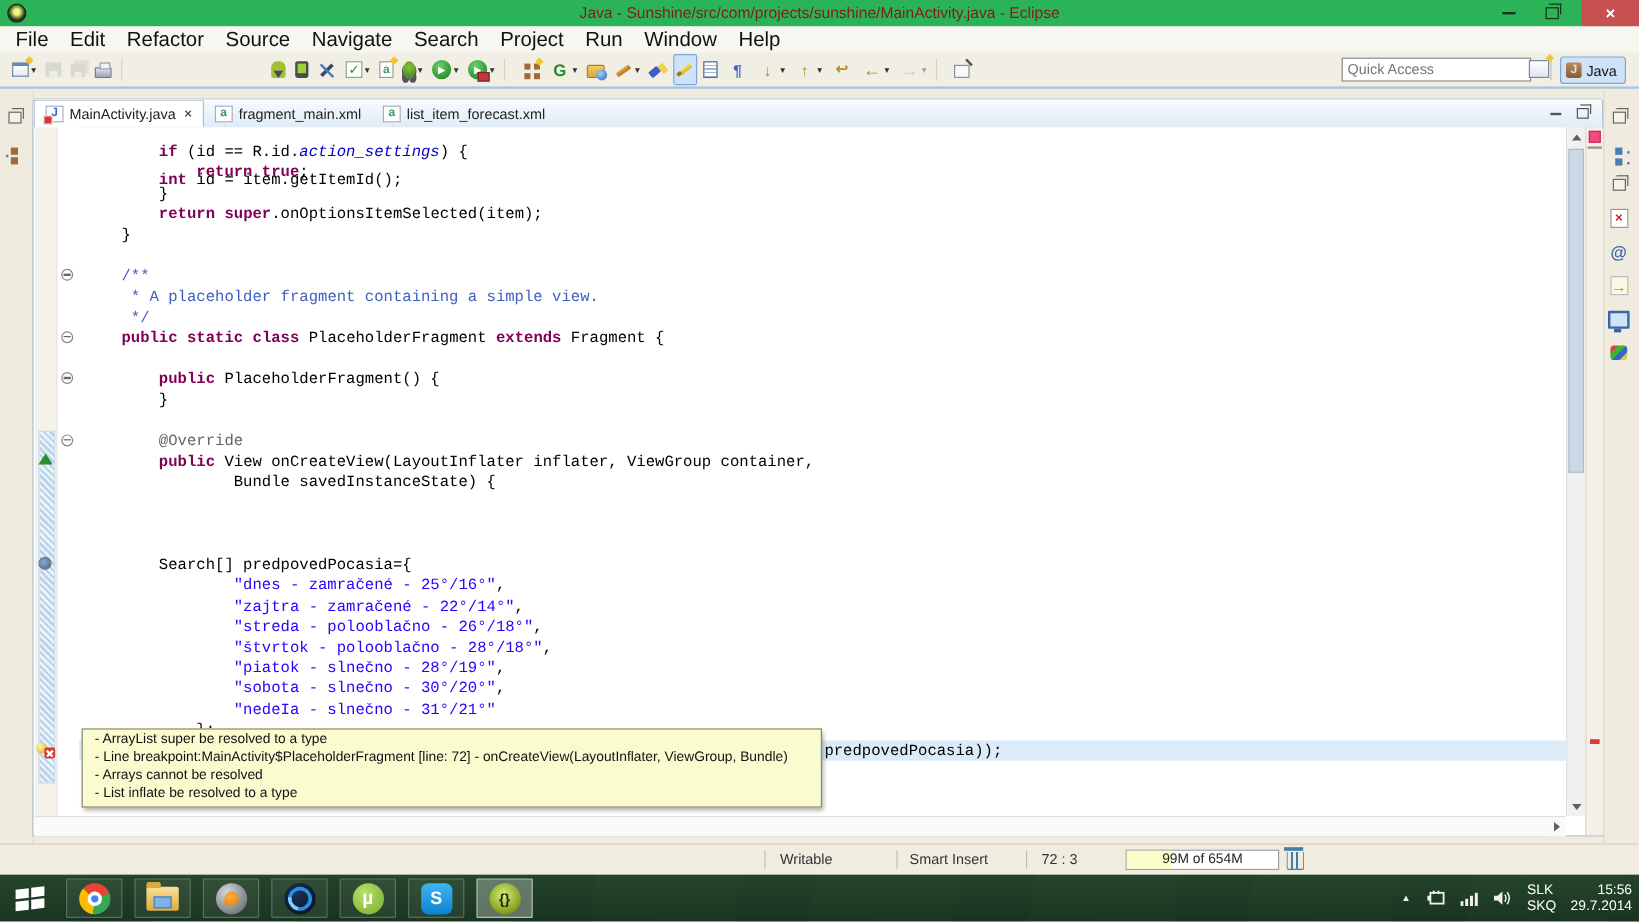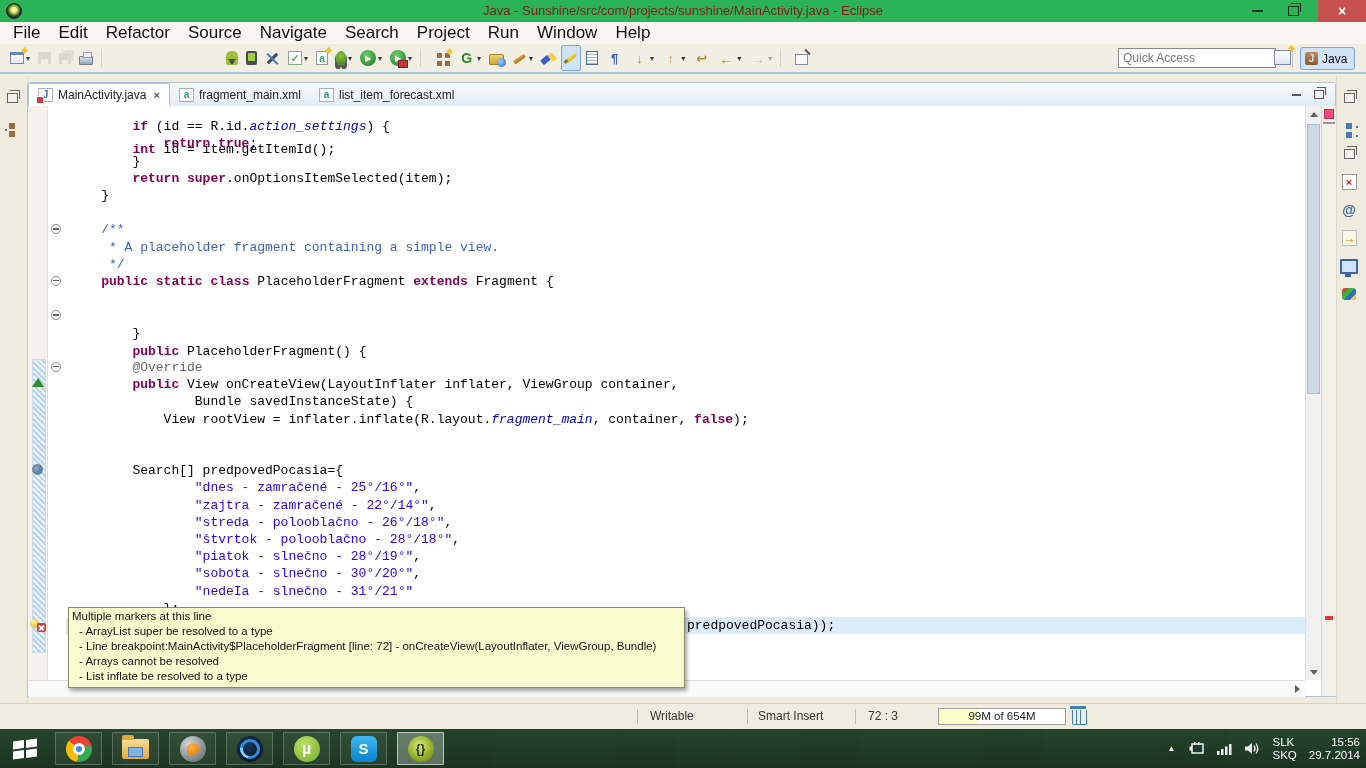--- a/index.html
+++ b/index.html
@@ -430,27 +430,26 @@
         <div class="cl" style="top: 29.4px;"><span class="cltext" style="padding-left: 93.6px; display: inline-block;"><span class="sg-k">return</span><span class="sg-p"> </span><span class="sg-k">true</span><span class="sg-p">;</span></span></div>
         <div class="cl" style="top: 46.6px;"><span class="cltext" style="padding-left: 62.4px; display: inline-block;"><span class="sg-p">}</span></span></div>
         <div class="cl" style="top: 63.8px;"><span class="cltext" style="padding-left: 62.4px; display: inline-block;"><span class="sg-k">return</span><span class="sg-p"> </span><span class="sg-k">super</span><span class="sg-p">.onOptionsItemSelected(item);</span></span></div>
         <div class="cl" style="top: 81px;"><span class="cltext" style="padding-left: 31.2px; display: inline-block;"><span class="sg-p">}</span></span></div>
         <div class="cl" style="top: 98.2px;"><span class="cltext" style="padding-left: 0px; display: inline-block;"></span></div>
         <div class="cl" style="top: 115.4px;"><span class="cltext" style="padding-left: 31.2px; display: inline-block;"><span class="sg-c">/**</span></span></div>
         <div class="cl" style="top: 132.6px;"><span class="cltext" style="padding-left: 31.2px; display: inline-block;"><span class="sg-c"> * A placeholder fragment containing a simple view.</span></span></div>
         <div class="cl" style="top: 149.8px;"><span class="cltext" style="padding-left: 31.2px; display: inline-block;"><span class="sg-c"> */</span></span></div>
         <div class="cl" style="top: 167px;"><span class="cltext" style="padding-left: 31.2px; display: inline-block;"><span class="sg-k">public</span><span class="sg-p"> </span><span class="sg-k">static</span><span class="sg-p"> </span><span class="sg-k">class</span><span class="sg-p"> PlaceholderFragment </span><span class="sg-k">extends</span><span class="sg-p"> Fragment {</span></span></div>
         <div class="cl" style="top: 184.2px;"><span class="cltext" style="padding-left: 0px; display: inline-block;"></span></div>
-        <div class="cl" style="top: 201.4px; margin-top: 36px;"><span class="cltext" style="padding-left: 62.4px; display: inline-block;"><span class="sg-k">public</span><span class="sg-p"> PlaceholderFragment() {</span></span></div>
+        <div class="cl" style="top: 201.4px;"><span class="cltext" style="padding-left: 62.4px; display: inline-block;"><span class="sg-k">public</span><span class="sg-p"> PlaceholderFragment() {</span></span></div>
         <div class="cl" style="top: 218.6px;"><span class="cltext" style="padding-left: 62.4px; display: inline-block;"><span class="sg-p">}</span></span></div>
         <div class="cl" style="top: 235.8px;"><span class="cltext" style="padding-left: 0px; display: inline-block;"></span></div>
         <div class="cl" style="top: 253px;"><span class="cltext" style="padding-left: 62.4px; display: inline-block;"><span class="sg-a">@Override</span></span></div>
         <div class="cl" style="top: 270.2px;"><span class="cltext" style="padding-left: 62.4px; display: inline-block;"><span class="sg-k">public</span><span class="sg-p"> View onCreateView(LayoutInflater inflater, ViewGroup container,</span></span></div>
         <div class="cl" style="top: 287.4px;"><span class="cltext" style="padding-left: 124.8px; display: inline-block;"><span class="sg-p">Bundle savedInstanceState) {</span></span></div>
-        <div class="cl" style="top: 304.6px;"><span class="cltext" style="padding-left: 93.6px; display: inline-block;"><span class="sg-p">View rootView = inflater.inflate(R.layout.</span><span class="sg-i">fragment_main</span><span class="sg-p">, container, </span><span class="sg-k">false</span><span class="sg-p">);</span></span></div>
         <div class="cl" style="top: 321.8px;"><span class="cltext" style="padding-left: 0px; display: inline-block;"></span></div>
         <div class="cl" style="top: 339px;"><span class="cltext" style="padding-left: 0px; display: inline-block;"></span></div>
         <div class="cl" style="top: 356.2px;"><span class="cltext" style="padding-left: 62.4px; display: inline-block;"><span class="sg-p">Search[] predpovedPocasia={</span></span></div>
         <div class="cl" style="top: 373.4px;"><span class="cltext" style="padding-left: 124.8px; display: inline-block;"><span class="sg-s">"dnes - zamračené - 25°/16°"</span><span class="sg-p">,</span></span></div>
         <div class="cl" style="top: 390.6px;"><span class="cltext" style="padding-left: 124.8px; display: inline-block;"><span class="sg-s">"zajtra - zamračené - 22°/14°"</span><span class="sg-p">,</span></span></div>
         <div class="cl" style="top: 407.8px;"><span class="cltext" style="padding-left: 124.8px; display: inline-block;"><span class="sg-s">"streda - polooblačno - 26°/18°"</span><span class="sg-p">,</span></span></div>
         <div class="cl" style="top: 425px;"><span class="cltext" style="padding-left: 124.8px; display: inline-block;"><span class="sg-s">"štvrtok - polooblačno - 28°/18°"</span><span class="sg-p">,</span></span></div>
         <div class="cl" style="top: 442.2px;"><span class="cltext" style="padding-left: 124.8px; display: inline-block;"><span class="sg-s">"piatok - slnečno - 28°/19°"</span><span class="sg-p">,</span></span></div>
         <div class="cl" style="top: 459.4px;"><span class="cltext" style="padding-left: 124.8px; display: inline-block;"><span class="sg-s">"sobota - slnečno - 30°/20°"</span><span class="sg-p">,</span></span></div>
         <div class="cl" style="top: 476.6px;"><span class="cltext" style="padding-left: 124.8px; display: inline-block;"><span class="sg-s">"nedeIa - slnečno - 31°/21°"</span></span></div>
@@ -474,21 +473,20 @@
     <div id="ov-err-tick"></div>
   </div>
   <div id="hscroll">
     <div class="sc-btn" style="top:0;left:1260px">
         <span class="tri-right"></span>
       </div>
   </div>
 </div>
 
 <div id="tooltip">
-  <div class="tt-title">Multiple markers at this line</div>
   <div id="tt-items">
       <div class="tt-item">- ArrayList super be resolved to a type</div>
       <div class="tt-item">- Line breakpoint:MainActivity$PlaceholderFragment [line: 72] - onCreateView(LayoutInflater, ViewGroup, Bundle)</div>
       <div class="tt-item">- Arrays cannot be resolved</div>
       <div class="tt-item">- List inflate be resolved to a type</div>
     </div>
 </div>
 
 <div id="statusbar">
   <div class="st-sep" style="left:637px"></div>

